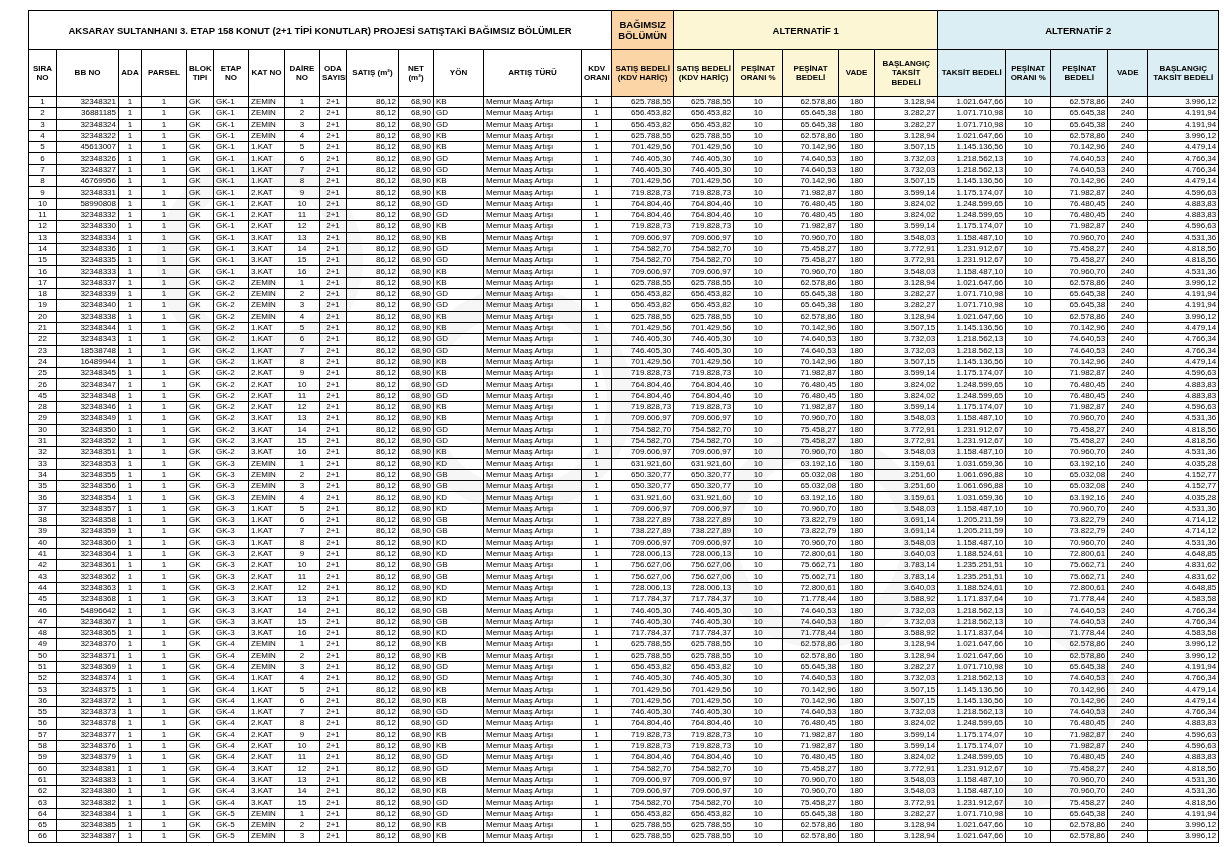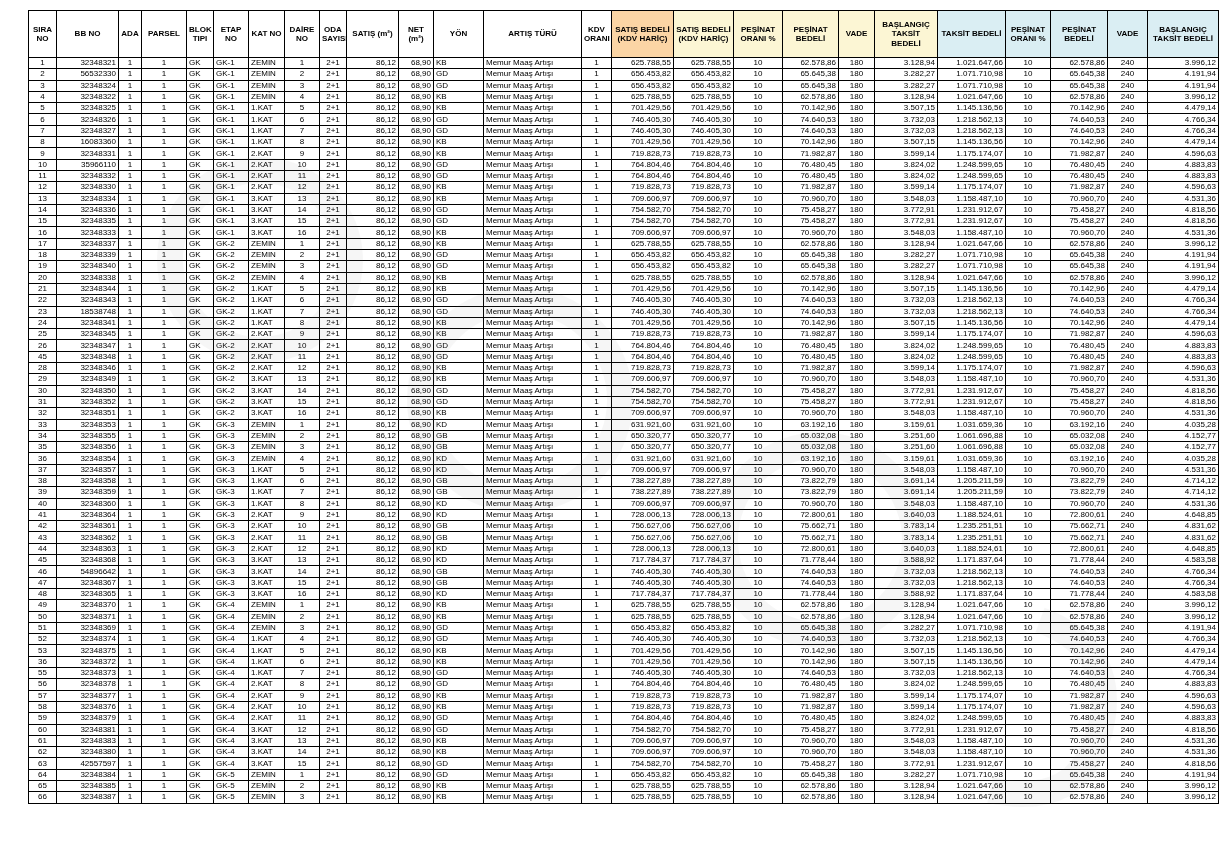--- a/index.html
+++ b/index.html
@@ -58,20 +58,26 @@
         <col style="width:56px">
         <col style="width:36px">
         <col style="width:63px">
       <col style="width:68px">
         <col style="width:45px">
         <col style="width:57px">
         <col style="width:40px">
         <col style="width:71px">
     </colgroup>
     <thead>
+      <tr class="toprow">
+        <th colspan="14" class="title-cell">AKSARAY SULTANHANI 3. ETAP 158 KONUT (2+1 TİPİ KONUTLAR) PROJESİ SATIŞTAKİ BAĞIMSIZ BÖLÜMLER</th>
+        <th class="bg-orange">BAĞIMSIZ BÖLÜMÜN</th>
+        <th colspan="5" class="bg-yellow">ALTERNATİF 1</th>
+        <th colspan="5" class="bg-blue">ALTERNATİF 2</th>
+      </tr>
       <tr class="headrow">
         <th>SIRA NO</th>
         <th>BB NO</th>
         <th>ADA</th>
         <th>PARSEL</th>
         <th>BLOK TIPI</th>
         <th>ETAP NO</th>
         <th>KAT NO</th>
         <th>DAİRE NO</th>
         <th>ODA SAYISI</th>
@@ -116,21 +122,21 @@
           <td class="c18">180</td>
           <td class="c19">3.128,94</td>
           <td class="c20">1.021.647,66</td>
           <td class="c21">10</td>
           <td class="c22">62.578,86</td>
           <td class="c23">240</td>
           <td class="c24">3.996,12</td>
         </tr>
         <tr>
           <td class="c0">2</td>
-          <td class="c1">56532330</td>
+          <td class="c1">36881185</td>
           <td class="c2">1</td>
           <td class="c3">1</td>
           <td class="c4">GK</td>
           <td class="c5">GK-1</td>
           <td class="c6">ZEMIN</td>
           <td class="c7">2</td>
           <td class="c8">2+1</td>
           <td class="c9">86,12</td>
           <td class="c10">68,90</td>
           <td class="c11">GD</td>
@@ -197,21 +203,21 @@
           <td class="c18">180</td>
           <td class="c19">3.128,94</td>
           <td class="c20">1.021.647,66</td>
           <td class="c21">10</td>
           <td class="c22">62.578,86</td>
           <td class="c23">240</td>
           <td class="c24">3.996,12</td>
         </tr>
         <tr>
           <td class="c0">5</td>
-          <td class="c1">32348325</td>
+          <td class="c1">45613007</td>
           <td class="c2">1</td>
           <td class="c3">1</td>
           <td class="c4">GK</td>
           <td class="c5">GK-1</td>
           <td class="c6">1.KAT</td>
           <td class="c7">5</td>
           <td class="c8">2+1</td>
           <td class="c9">86,12</td>
           <td class="c10">68,90</td>
           <td class="c11">KB</td>
@@ -278,21 +284,21 @@
           <td class="c18">180</td>
           <td class="c19">3.732,03</td>
           <td class="c20">1.218.562,13</td>
           <td class="c21">10</td>
           <td class="c22">74.640,53</td>
           <td class="c23">240</td>
           <td class="c24">4.766,34</td>
         </tr>
         <tr>
           <td class="c0">8</td>
-          <td class="c1">16083360</td>
+          <td class="c1">46769956</td>
           <td class="c2">1</td>
           <td class="c3">1</td>
           <td class="c4">GK</td>
           <td class="c5">GK-1</td>
           <td class="c6">1.KAT</td>
           <td class="c7">8</td>
           <td class="c8">2+1</td>
           <td class="c9">86,12</td>
           <td class="c10">68,90</td>
           <td class="c11">KB</td>
@@ -332,21 +338,21 @@
           <td class="c18">180</td>
           <td class="c19">3.599,14</td>
           <td class="c20">1.175.174,07</td>
           <td class="c21">10</td>
           <td class="c22">71.982,87</td>
           <td class="c23">240</td>
           <td class="c24">4.596,63</td>
         </tr>
         <tr>
           <td class="c0">10</td>
-          <td class="c1">35966110</td>
+          <td class="c1">58990808</td>
           <td class="c2">1</td>
           <td class="c3">1</td>
           <td class="c4">GK</td>
           <td class="c5">GK-1</td>
           <td class="c6">2.KAT</td>
           <td class="c7">10</td>
           <td class="c8">2+1</td>
           <td class="c9">86,12</td>
           <td class="c10">68,90</td>
           <td class="c11">GD</td>
@@ -710,21 +716,21 @@
           <td class="c18">180</td>
           <td class="c19">3.732,03</td>
           <td class="c20">1.218.562,13</td>
           <td class="c21">10</td>
           <td class="c22">74.640,53</td>
           <td class="c23">240</td>
           <td class="c24">4.766,34</td>
         </tr>
         <tr>
           <td class="c0">24</td>
-          <td class="c1">32348341</td>
+          <td class="c1">16489944</td>
           <td class="c2">1</td>
           <td class="c3">1</td>
           <td class="c4">GK</td>
           <td class="c5">GK-2</td>
           <td class="c6">1.KAT</td>
           <td class="c7">8</td>
           <td class="c8">2+1</td>
           <td class="c9">86,12</td>
           <td class="c10">68,90</td>
           <td class="c11">KB</td>
@@ -1763,21 +1769,21 @@
           <td class="c18">180</td>
           <td class="c19">3.548,03</td>
           <td class="c20">1.158.487,10</td>
           <td class="c21">10</td>
           <td class="c22">70.960,70</td>
           <td class="c23">240</td>
           <td class="c24">4.531,36</td>
         </tr>
         <tr>
           <td class="c0">63</td>
-          <td class="c1">42557597</td>
+          <td class="c1">32348382</td>
           <td class="c2">1</td>
           <td class="c3">1</td>
           <td class="c4">GK</td>
           <td class="c5">GK-4</td>
           <td class="c6">3.KAT</td>
           <td class="c7">15</td>
           <td class="c8">2+1</td>
           <td class="c9">86,12</td>
           <td class="c10">68,90</td>
           <td class="c11">GD</td>

